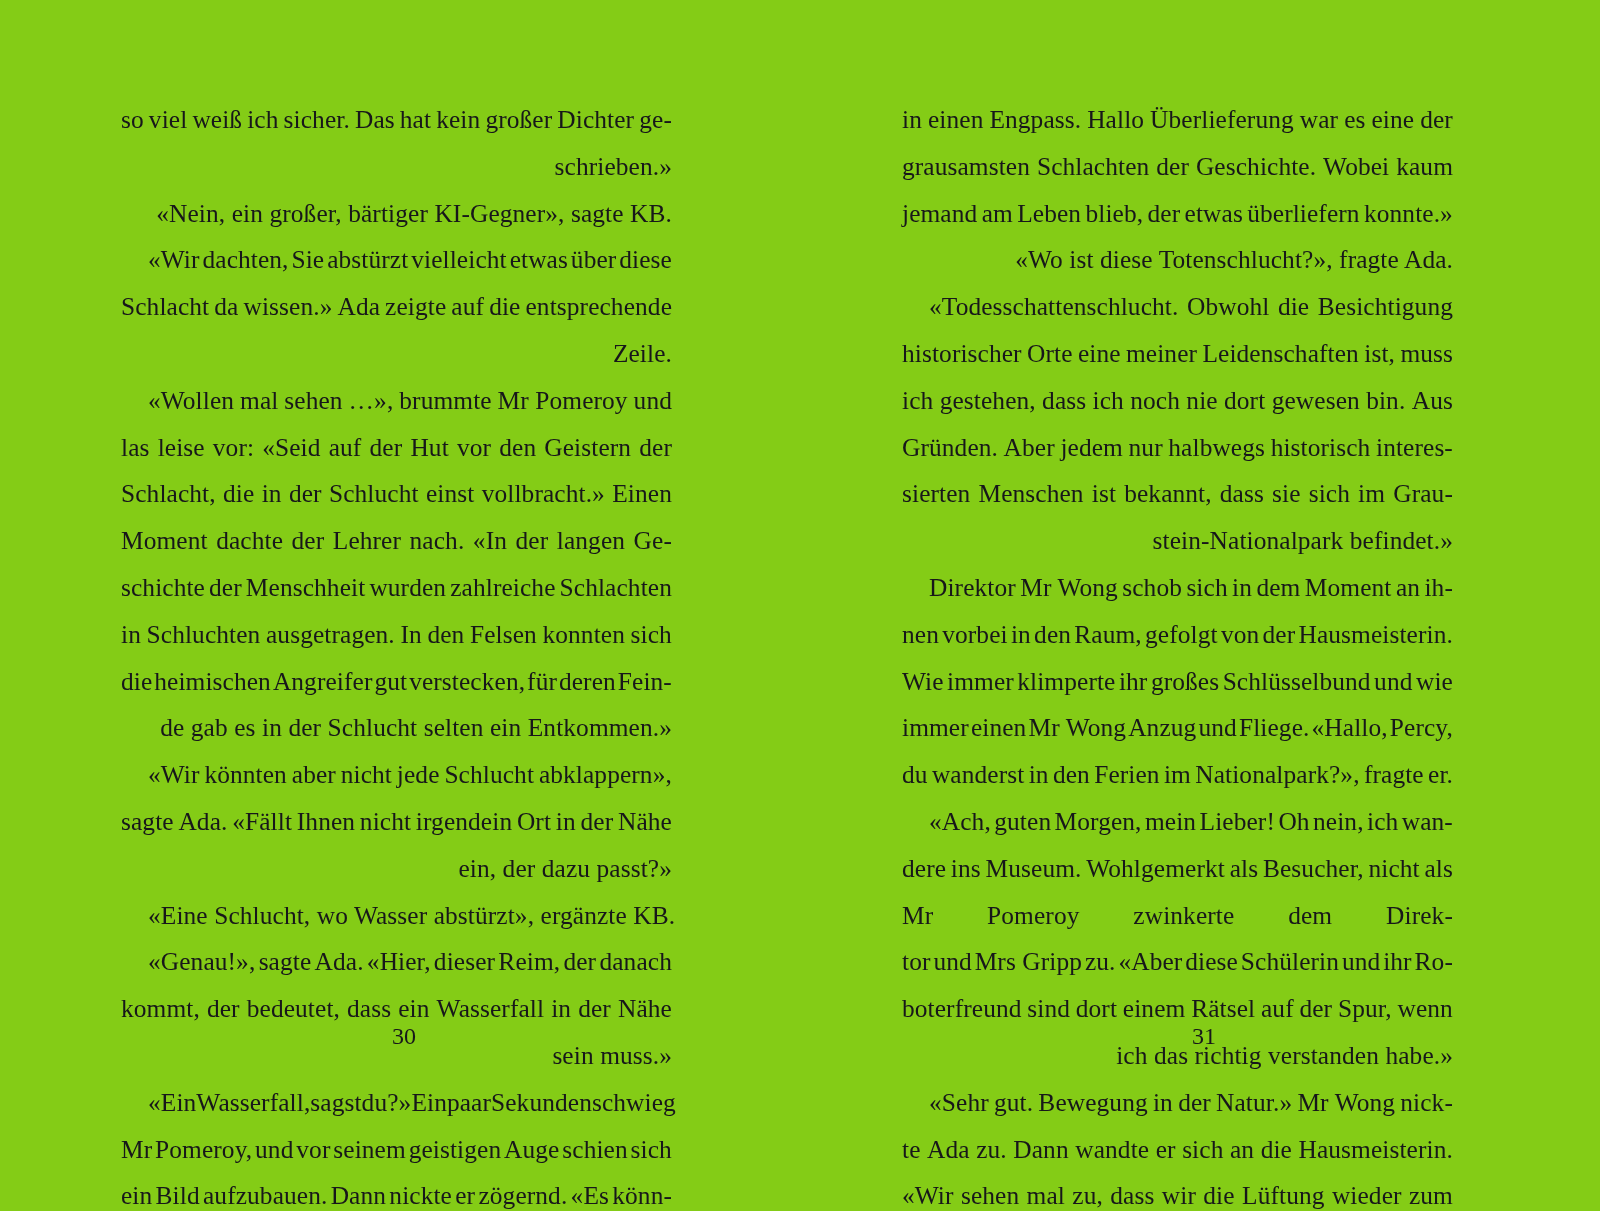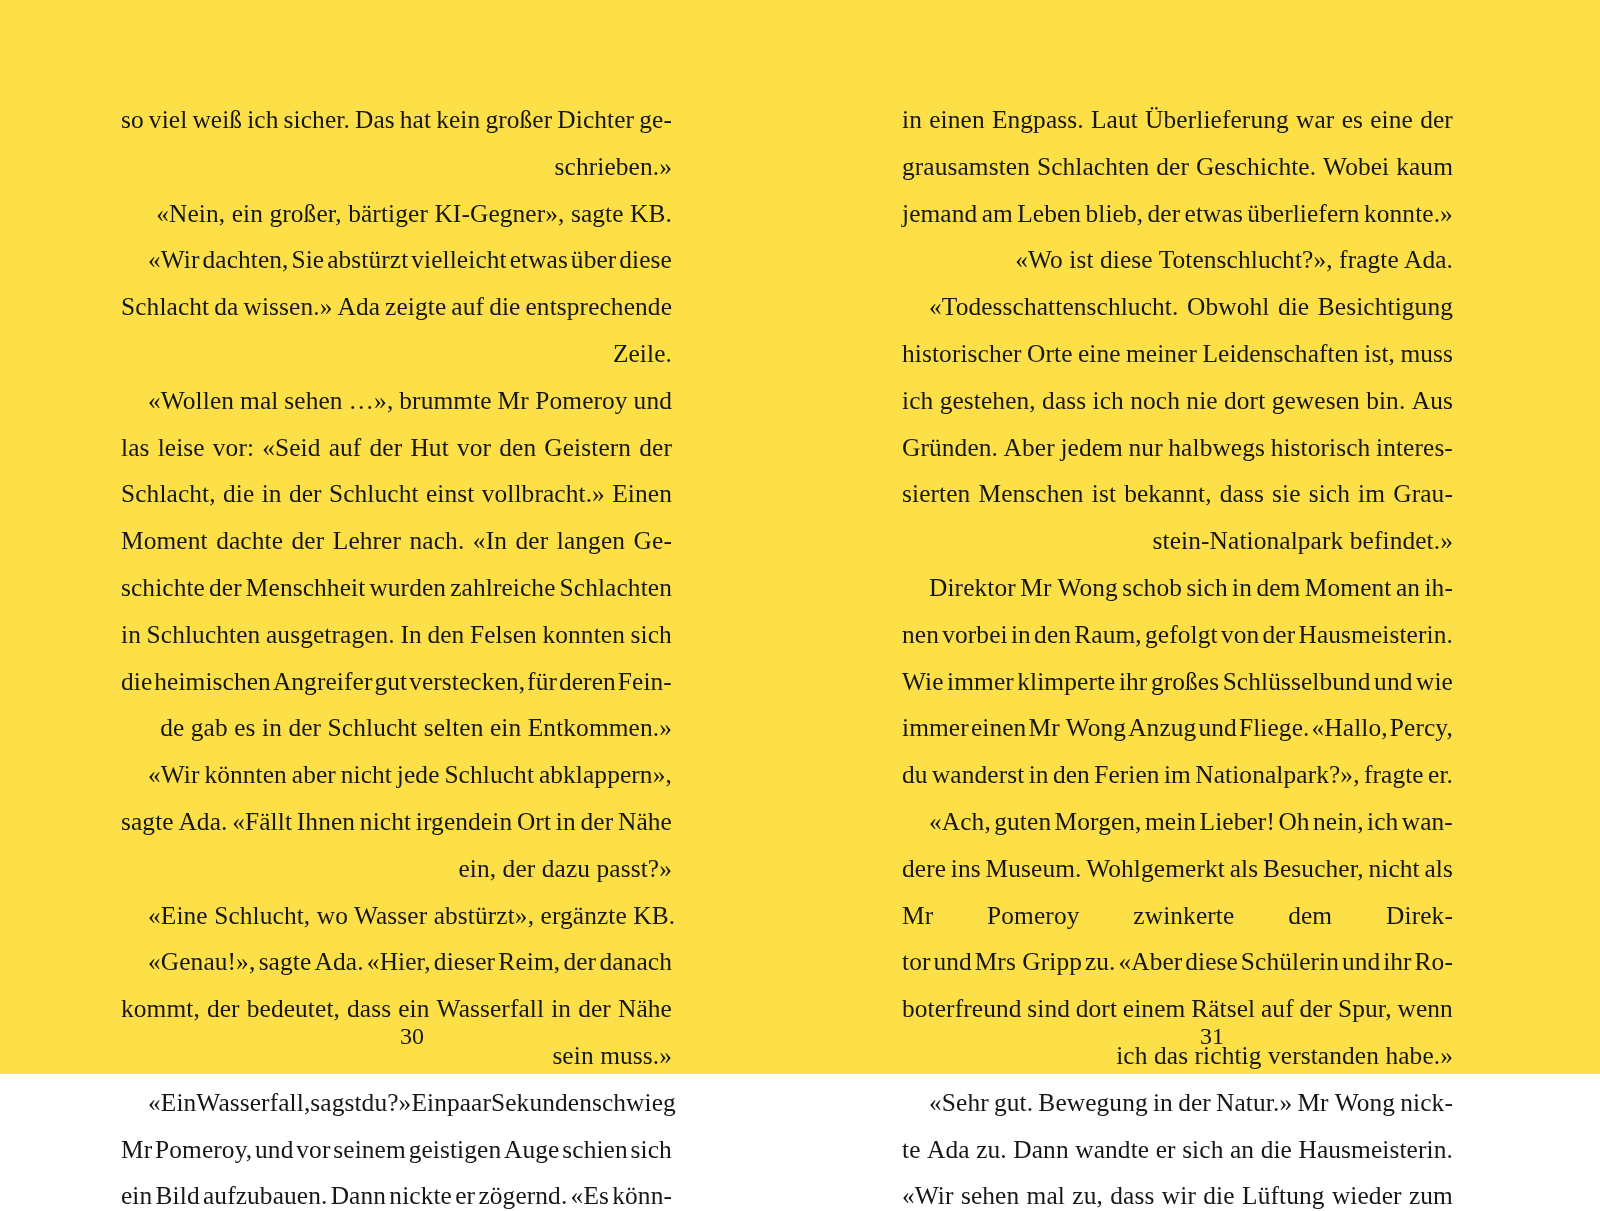--- a/index.html
+++ b/index.html
@@ -21,22 +21,22 @@
   .spread {
     position: absolute;
     inset: 0;
     display: flex;
     flex-direction: row;
   }
 
   .page {
     position: relative;
     width: 800px;
-    height: 1074px;
-    background: #fde047;
+    height: 1211px;
+    background: #84cc16;
     box-sizing: border-box;
   }
 
   .text-block {
     position: absolute;
     top: 96px;
     width: 551px;
     }
 
   .page-left .text-block  { left: 121px; }
@@ -64,21 +64,21 @@
   
   .line.flush { text-align: right; }
 
   
   .line.indent { padding-left: 27px; }
   .line.just.indent { padding-left: 27px; }
 
   .folio {
     position: absolute;
     width: 100%;
-    left: 12px;
+    left: 4px;
     top: 1021px;
     text-align: center;
     font-size: 24px;
     line-height: 30px;
     color: #17171a;
     font-family: "Liberation Serif", "DejaVu Serif", serif;
   }
   .page-left  .folio { padding-right: 6px; }
   .page-right .folio { padding-right: 10px; }
 </style>
@@ -277,21 +277,21 @@
       </div>
     <div class="folio">30</div>
   </div>
 
   <div class="page page-right">
     <div class="text-block">
         <div class="line just">
           <span>in</span>
           <span>einen</span>
           <span>Engpass.</span>
-          <span>Laut</span>
+          <span>Hallo</span>
           <span>Überlieferung</span>
           <span>war</span>
           <span>es</span>
           <span>eine</span>
           <span>der</span>
         </div>
         <div class="line just">
           <span>grausamsten</span>
           <span>Schlachten</span>
           <span>der</span>

